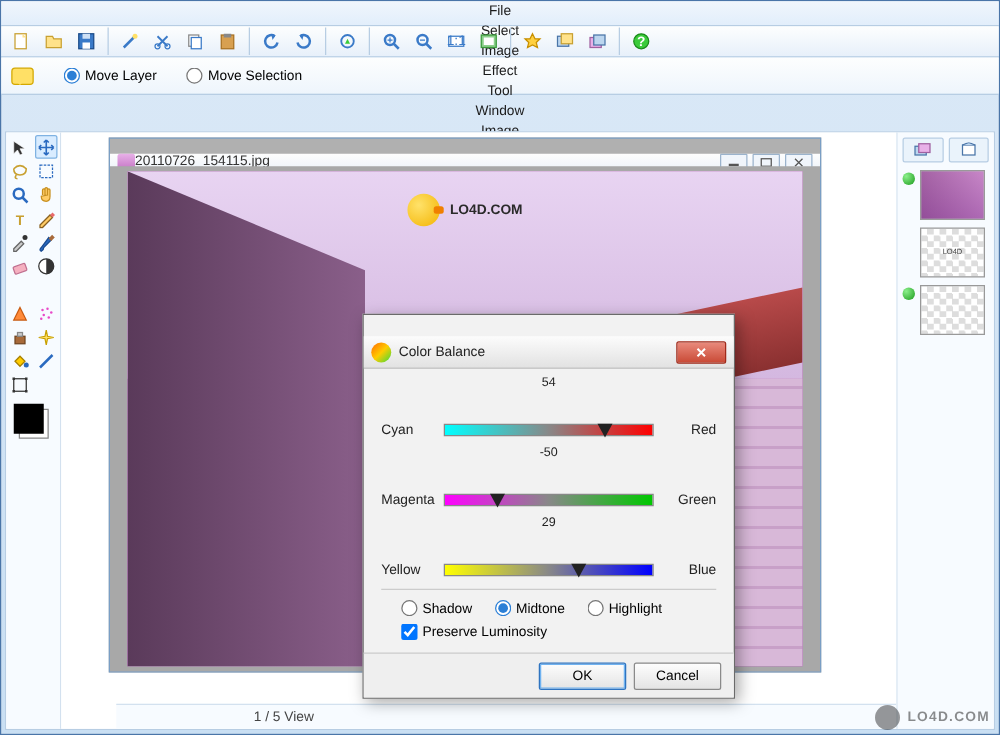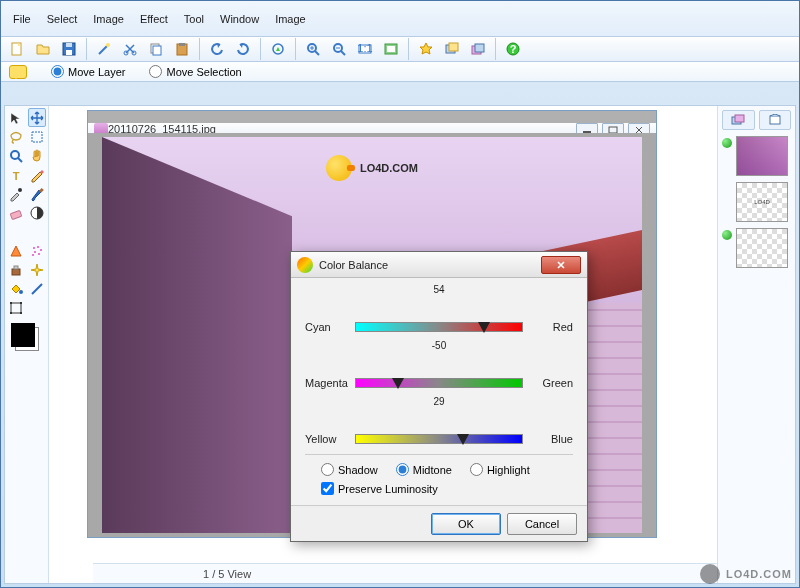--- a/index.html
+++ b/index.html
@@ -8,28 +8,28 @@
 
 .window { position: absolute; inset: 0; background: linear-gradient(#dbe9f7,#c9dff3); border: 1px solid #4a75a8; }
 .titlebar { height: 28px; background: linear-gradient(#eaf3fb,#d6e8f8); display: flex; align-items: center; padding: 0 6px; }
 .titlebar .appicon { width: 16px; height: 16px; margin-right: 6px; border-radius: 2px; display: inline-block; }
 .titlebar .appicon svg { width: 16px; height: 16px; }
 .titlebar .title { color: #2a2a2a; flex: 1; font-size: 12px; }
 .winbtns { display: flex; gap: 2px; }
 .winbtn { width: 28px; height: 18px; border: 1px solid #8ba9c8; background: linear-gradient(#f3f8fd,#d8e7f6); border-radius: 2px; display: flex; align-items: center; justify-content: center; font-size: 10px; }
 .winbtn svg { width: 10px; height: 10px; }
 
-.menubar { height: 36px; background: linear-gradient(#f0f6fc,#e2eefb); display: flex; align-items: center; padding: 0 4px; border-bottom: 1px solid #b7cde3; }
+.menubar { height: 20px; background: linear-gradient(#f0f6fc,#e2eefb); display: flex; align-items: center; padding: 0 4px; border-bottom: 1px solid #b7cde3; flex-direction: column; }
 .menubar span { padding: 2px 8px; color: #1a1a1a; }
 
 .toolbar { height: 25px; background: linear-gradient(#fdfefe,#e7f0fa); border-bottom: 1px solid #b7cde3; display: flex; align-items: center; padding: 0 4px; gap: 2px; }
 .tbtn { width: 24px; height: 24px; display: flex; align-items: center; justify-content: center; border-radius: 2px; }
 .tsep { width: 1px; height: 22px; background: #b7cde3; margin: 0 3px; }
 
-.optionsbar { height: 20px; background: linear-gradient(#fdfefe,#eef5fc); border-bottom: 1px solid #b7cde3; display: flex; align-items: center; padding: 0 8px; gap: 24px; }
+.optionsbar { height: 30px; background: linear-gradient(#fdfefe,#eef5fc); border-bottom: 1px solid #b7cde3; display: flex; align-items: center; padding: 0 8px; gap: 24px; }
 .optionsbar .bubble { width: 18px; height: 14px; background: #ffe066; border: 1px solid #d4a800; border-radius: 3px; position: relative; }
 .optionsbar .bubble::after { content: ""; position: absolute; left: 3px; bottom: -4px; border: 3px solid transparent; border-top-color: #ffe066; }
 .radio { display: flex; align-items: center; gap: 4px; }
 .radio input { accent-color: #2b7fd6; }
 
 
 .client { position: absolute; top: 104px; left: 3px; right: 3px; bottom: 3px; display: flex; background: #fff; border: 1px solid #b7cde3; }
 .toolbox { width: 44px; background: #f7fbff; border-right: 1px solid #d3e1ef; display: flex; flex-direction: column; padding: 2px; }
 .toolrow { display: flex; gap: 2px; }
 .toolbtn { width: 19px; height: 19px; display: flex; align-items: center; justify-content: center; border: 1px solid transparent; border-radius: 2px; }
@@ -68,21 +68,21 @@
   linear-gradient(180deg, rgba(200,120,200,0.55), rgba(160,80,170,0.65)),
   linear-gradient(90deg, #7a4a7a, #c799c7); }
 .thumb.checker { background:
  repeating-conic-gradient(#ddd 0 25%, #fff 0 50%) 0 0/10px 10px; position: relative; }
 .thumb.checker::after { content: "LO4D"; position: absolute; top: 50%; left: 50%; transform: translate(-50%,-50%); font-size: 6px; color: #444; }
 .thumb.checker2 { background:
  repeating-conic-gradient(#ddd 0 25%, #fff 0 50%) 0 0/10px 10px; }
 
 
 .dialog { position: absolute; left: 290px; top: 251px; width: 298px; background: #f2f2f2; border: 1px solid #6a6a6a; box-shadow: 3px 3px 12px rgba(0,0,0,0.35); z-index: 50; }
-.dlg-title { height: 26px; background: linear-gradient(#fcfcfc,#e2e2e2); border-bottom: 1px solid #bcbcbc; display: flex; align-items: center; padding: 0 6px; gap: 6px; }
+.dlg-title { height: 26px; background: linear-gradient(#fcfcfc,#e2e2e2); border-bottom: 1px solid #bcbcbc; display: flex; align-items: center; padding: 0 6px; gap: 6px; margin-top: 17px; }
 .dlg-title .dicon { width: 16px; height: 16px; background: linear-gradient(135deg,#ff6a00,#ffcc00 50%,#3adb3a); border-radius: 50%; }
 .dlg-title .dt { flex: 1; color: #222; }
 .dlg-title .close { width: 40px; height: 18px; background: linear-gradient(#e98a7c,#c94a36); border: 1px solid #a02a1a; border-radius: 2px; display: flex; align-items: center; justify-content: center; color: #fff; }
 .dlg-body { padding: 6px 14px 10px; }
 .slrow { margin-bottom: 6px; }
 .slval { text-align: center; font-size: 10px; color: #222; margin-bottom: 2px; }
 .sltrack { height: 14px; position: relative; display: flex; align-items: center; margin-top: 25px; }
 .sllabel { width: 50px; font-size: 11px; color: #222; }
 .sllabel.r { text-align: right; }
 .grad { flex: 1; height: 10px; border: 1px solid #888; position: relative; }

